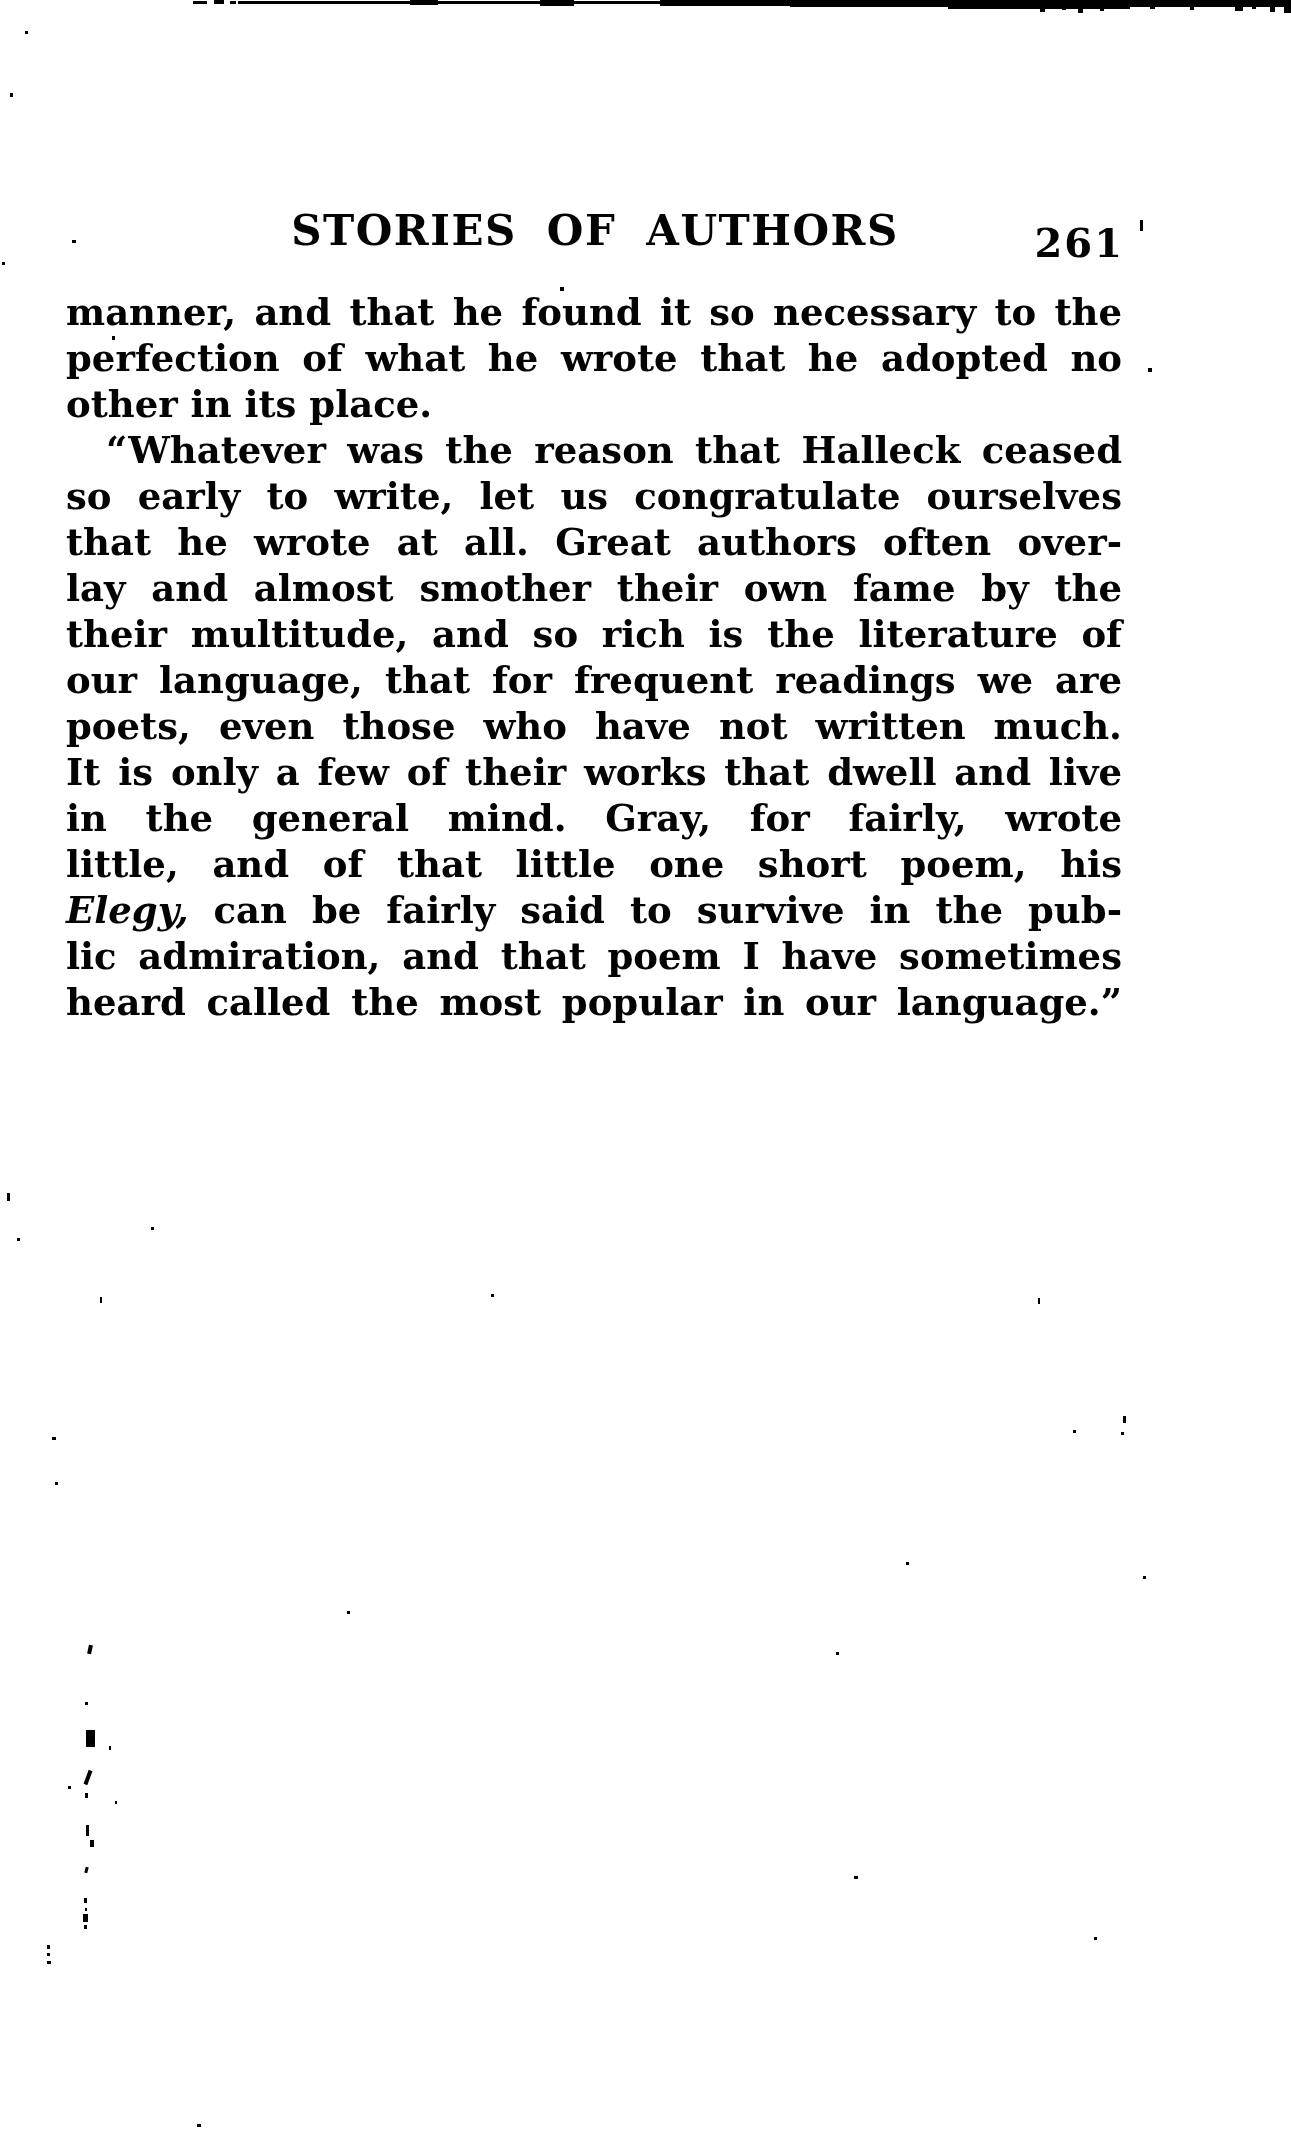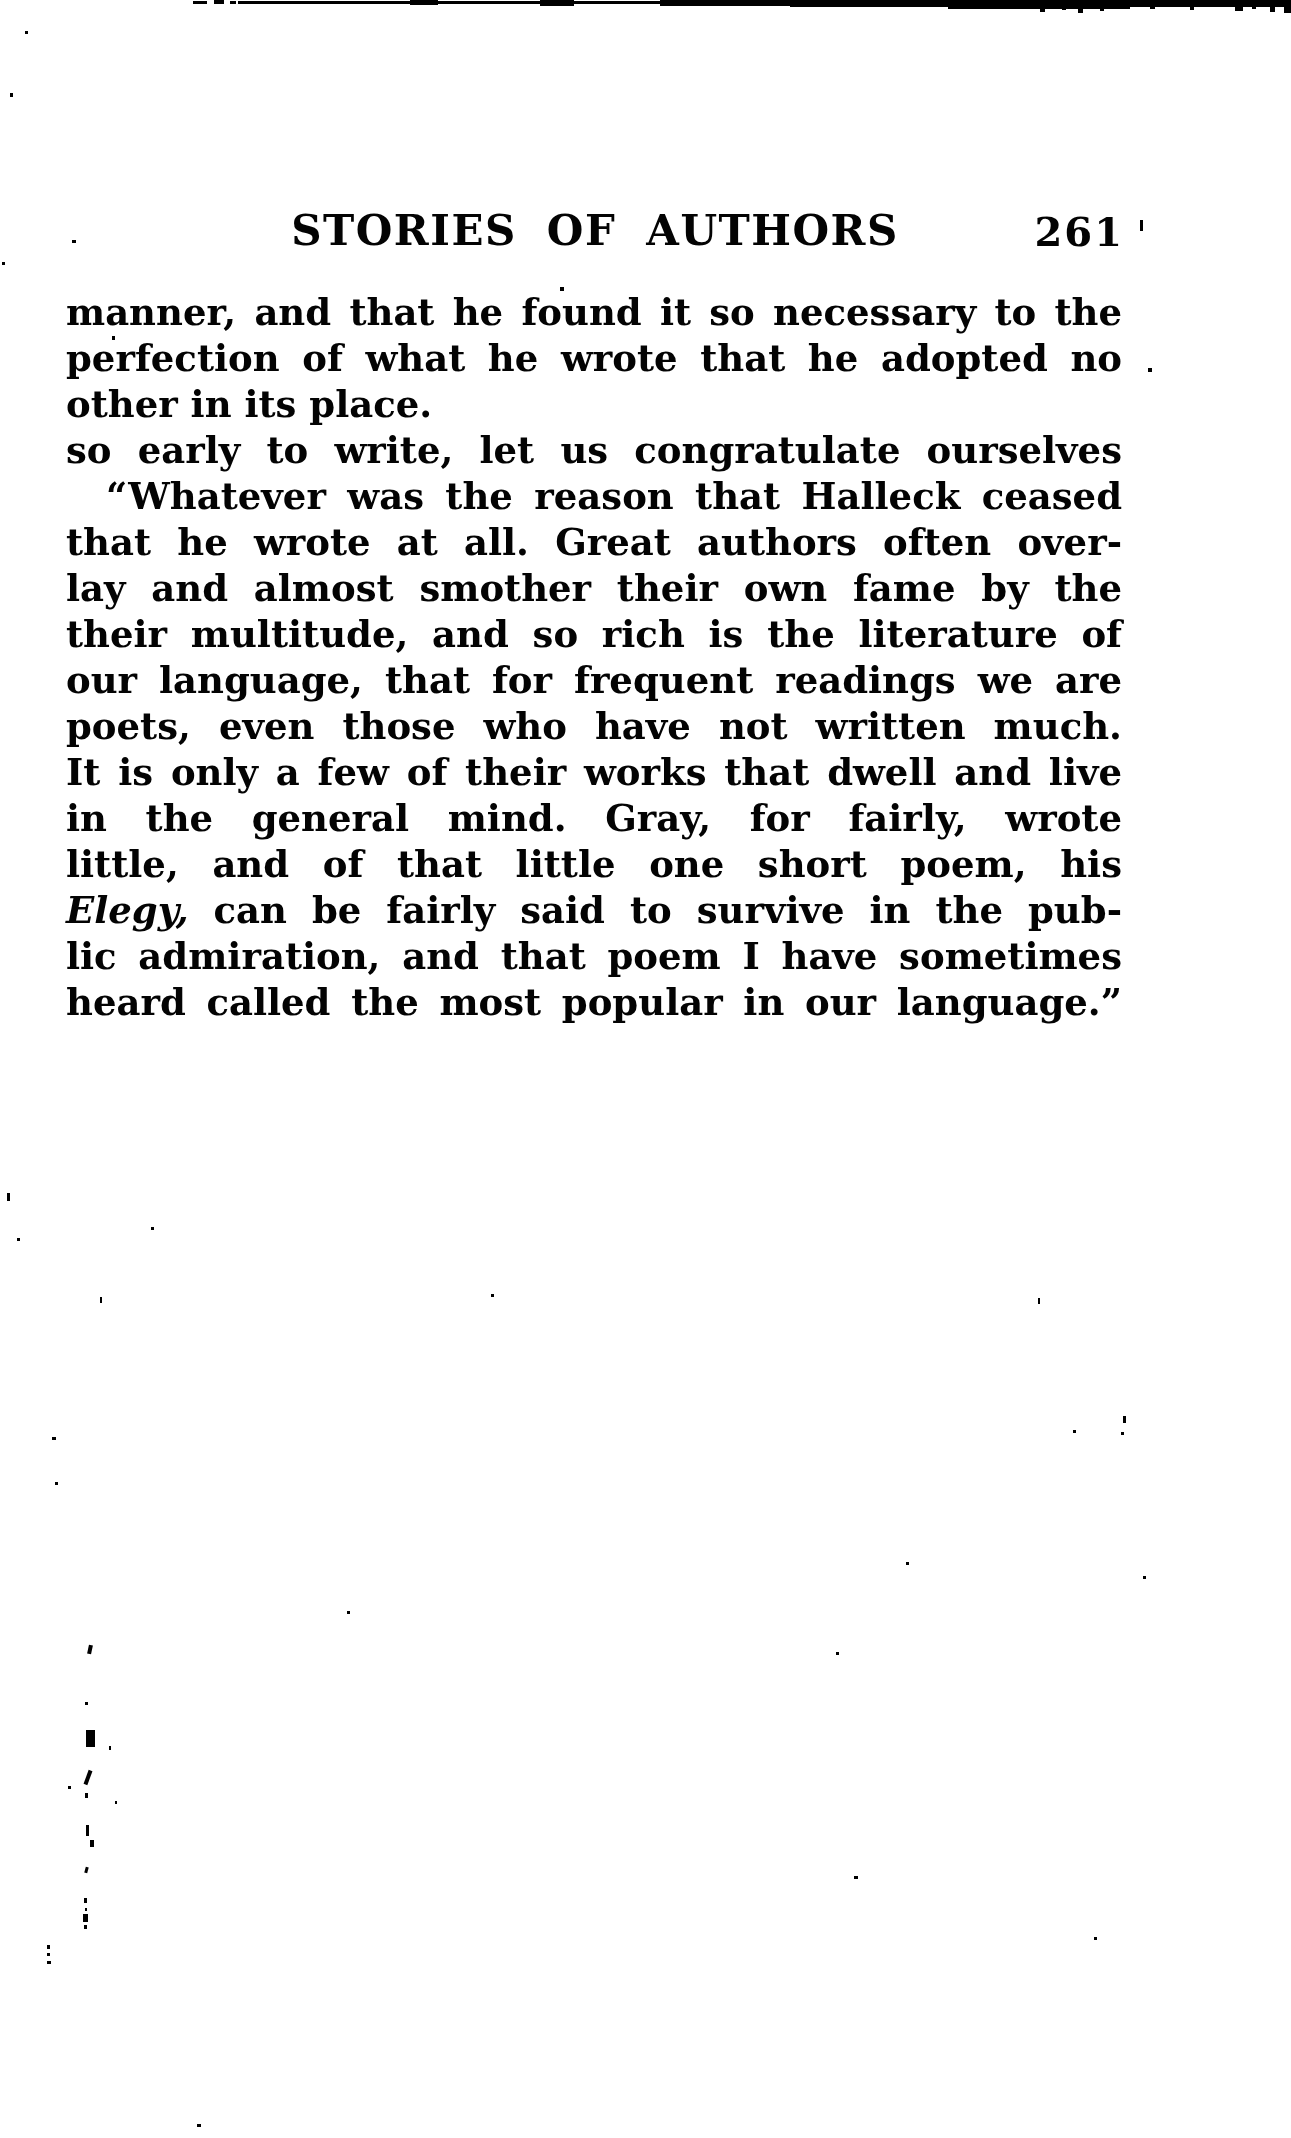--- a/index.html
+++ b/index.html
@@ -18,21 +18,21 @@
   }
   .title {
     position: absolute; left: 0; right: 0; top: 0;
     text-align: center;
     font-size: 42px; font-weight: bold;
     letter-spacing: 1.5px; word-spacing: 14px;
     line-height: 48px;
     white-space: nowrap;
   }
   .pageno {
-    position: absolute; right: 0; top: 1px;
+    position: absolute; right: 0; top: 12px;
     font-size: 40px; font-weight: bold;
     letter-spacing: 2px;
     line-height: 48px;
   }
   .body-text {
     position: absolute; left: 66px; top: 289px; width: 1056px;
     font-size: 37px; font-weight: bold;
   }
   .line {
     height: 46px; line-height: 46px;
@@ -75,22 +75,22 @@
 
   <div class="header">
     <div class="title">STORIES OF AUTHORS</div>
     <div class="pageno">261</div>
   </div>
 
   <div class="body-text">
       <div class="line"><span>manner, and that he found it so necessary to the</span></div>
       <div class="line"><span>perfection of what he wrote that he adopted no</span></div>
       <div class="line no-just"><span>other in its place.</span></div>
+      <div class="line indent"><span>“Whatever was the reason that Halleck ceased</span></div>
       <div class="line"><span>so early to write, let us congratulate ourselves</span></div>
-      <div class="line indent"><span>“Whatever was the reason that Halleck ceased</span></div>
       <div class="line"><span>that he wrote at all.  Great authors often over-</span></div>
       <div class="line"><span>lay and almost smother their own fame by the</span></div>
       <div class="line"><span>their multitude, and so rich is the literature of</span></div>
       <div class="line"><span>our language, that for frequent readings we are</span></div>
       <div class="line"><span>poets, even those who have not written much.</span></div>
       <div class="line"><span>It is only a few of their works that dwell and live</span></div>
       <div class="line"><span>in the general mind.  Gray, for fairly, wrote</span></div>
       <div class="line"><span>little, and of that little one short poem, his</span></div>
       <div class="line"><i>Elegy,</i><span> can be fairly said to survive in the pub-</span></div>
       <div class="line"><span>lic admiration, and that poem I have sometimes</span></div>

